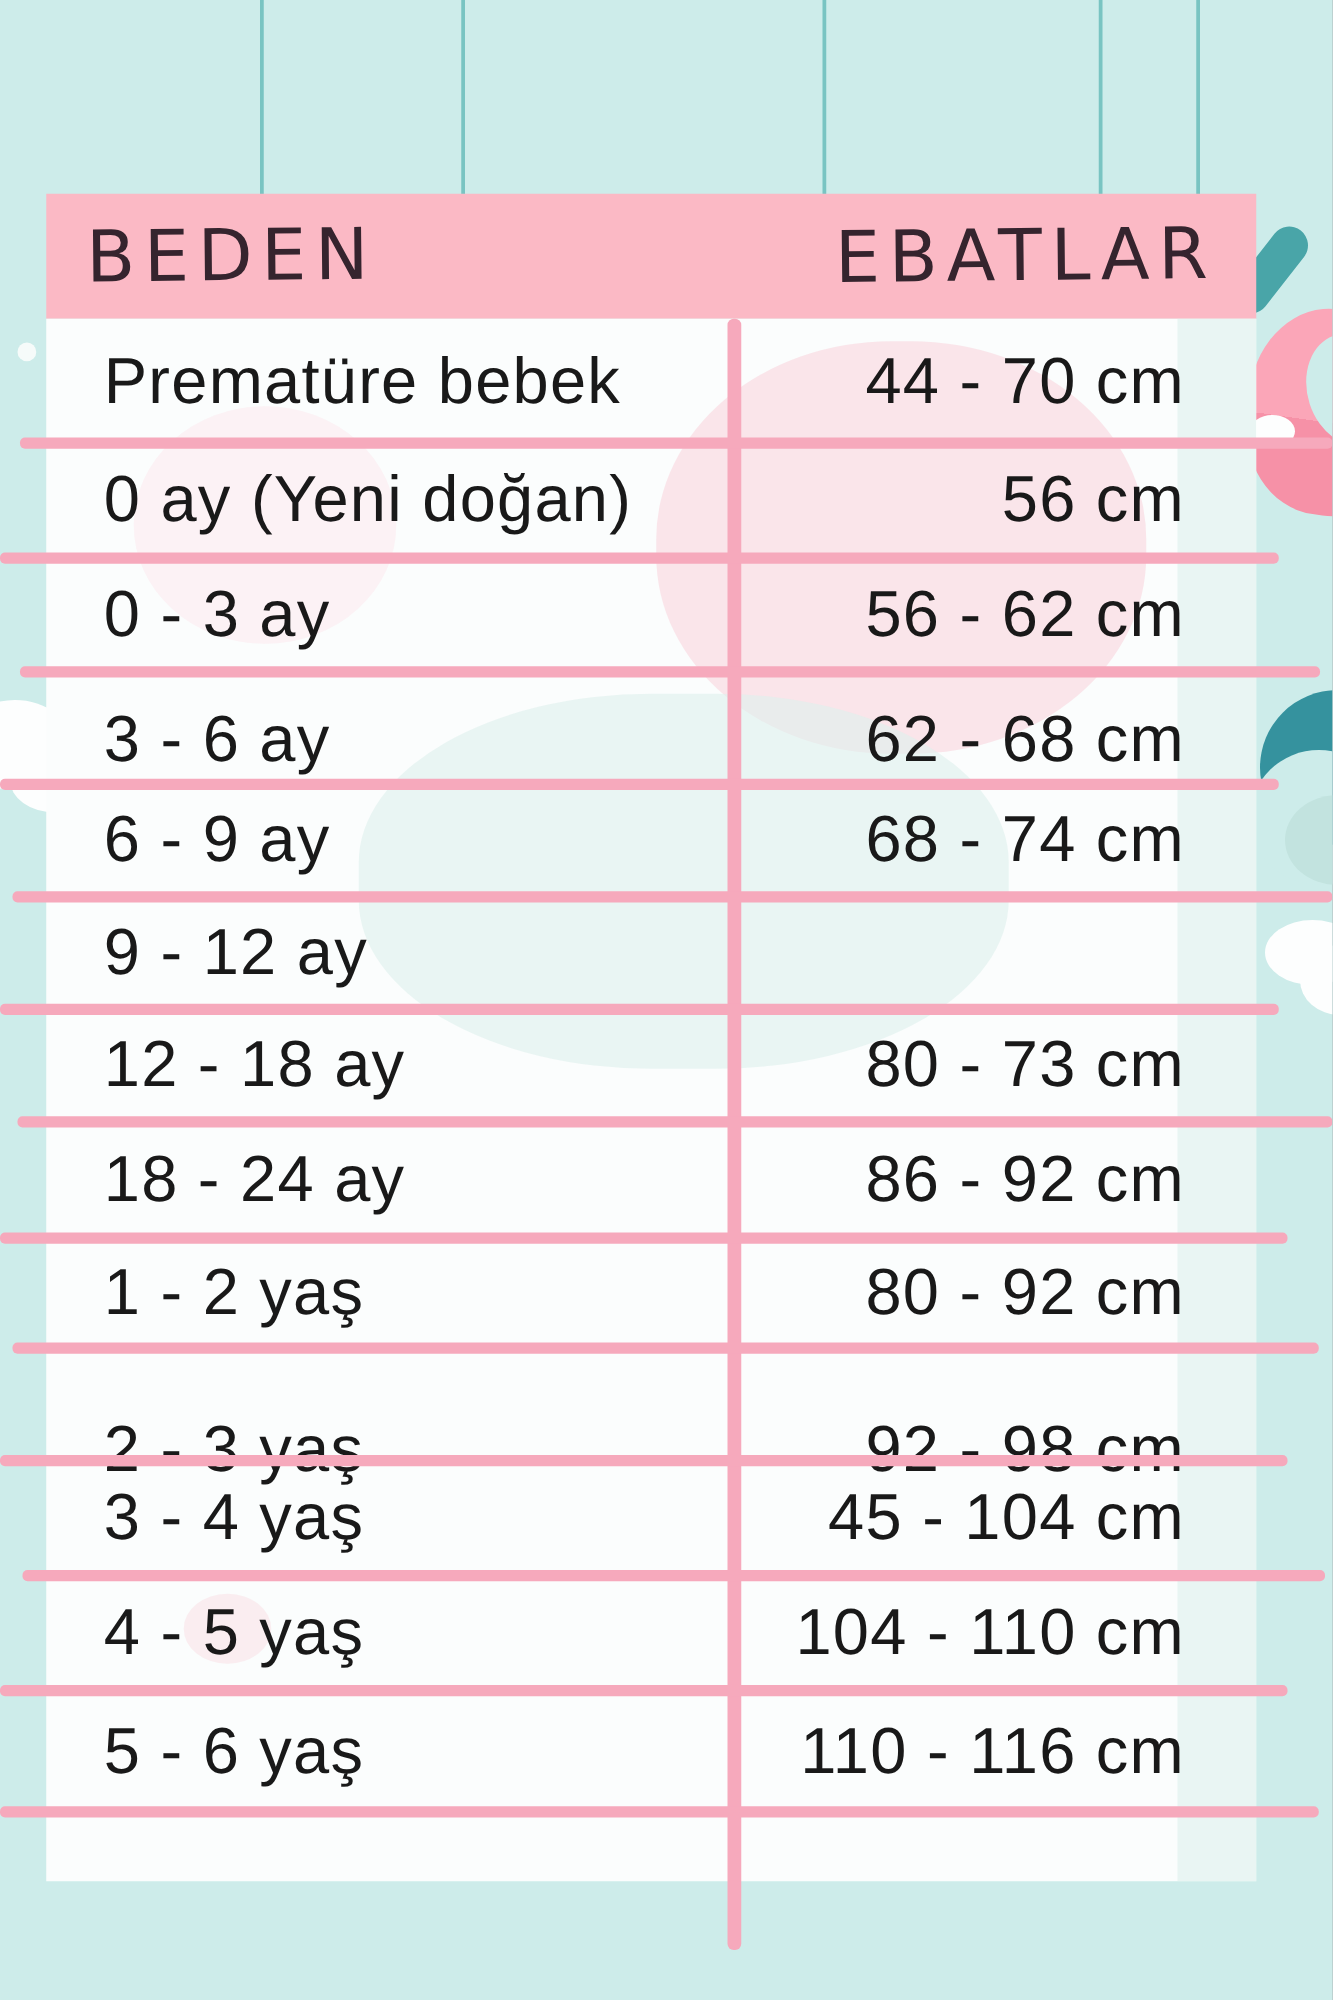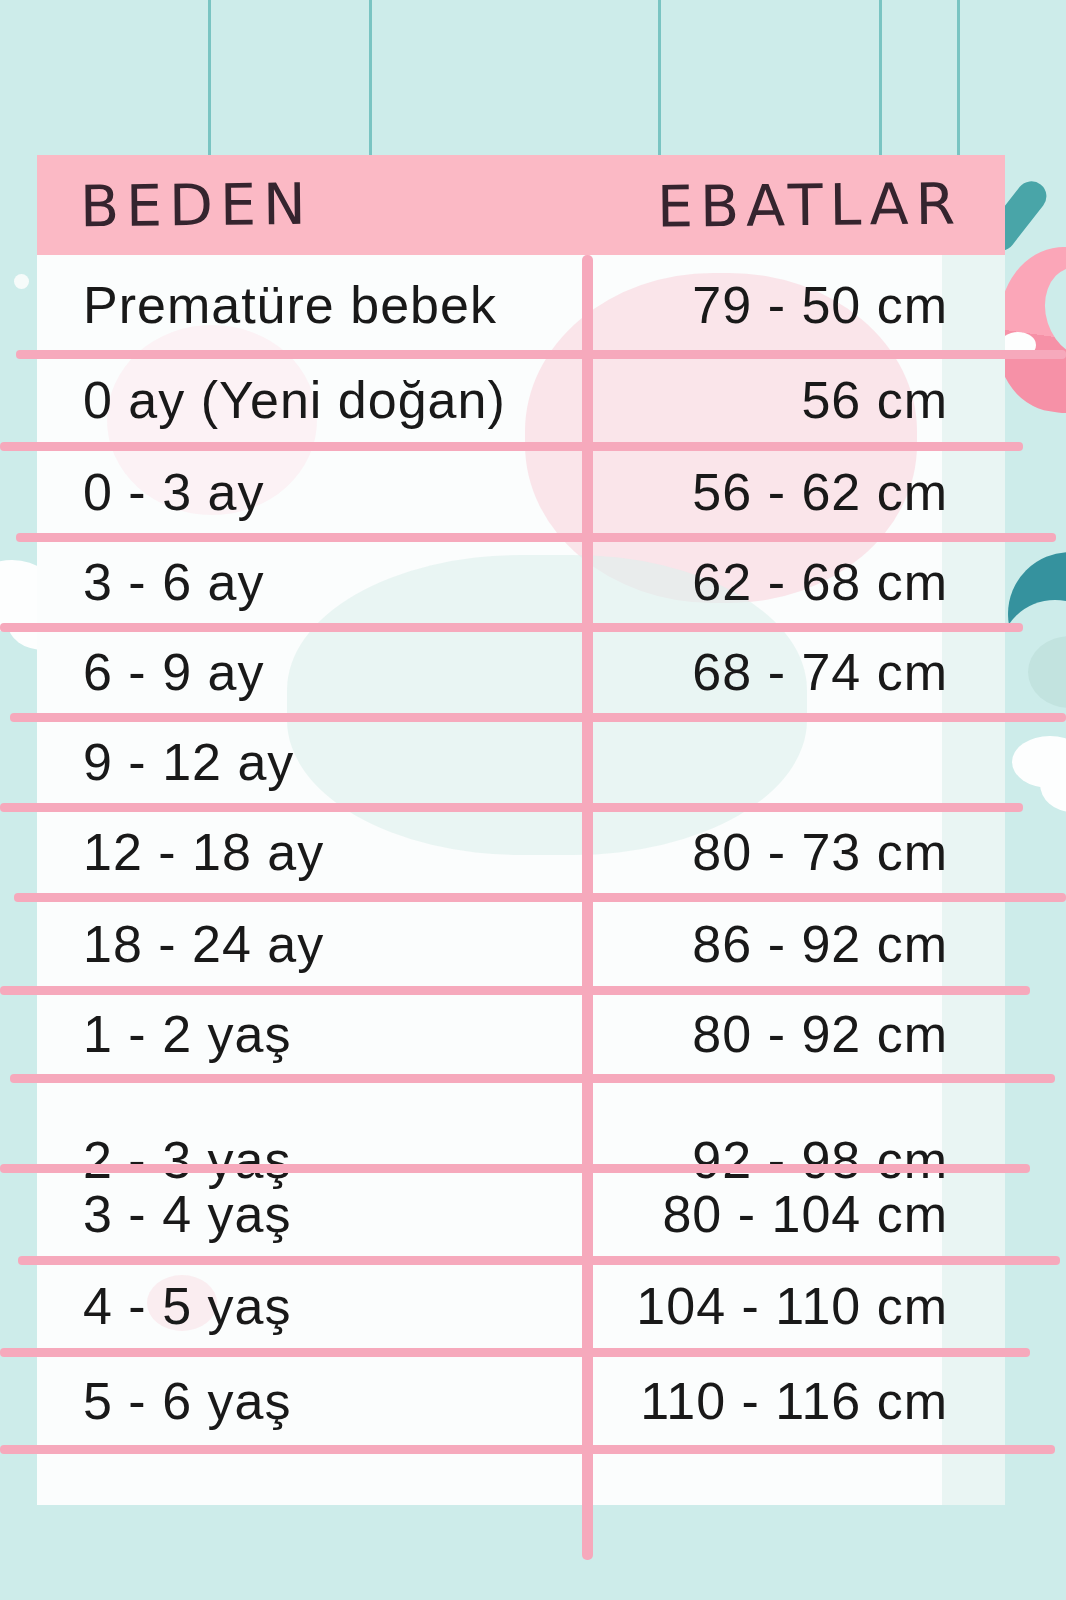--- a/index.html
+++ b/index.html
@@ -24,21 +24,21 @@
   .cloud{background:#fdfefe;border-radius:50%;}
   .cloud-r1{left:1012px;top:736px;width:76px;height:52px;}
   .cloud-r2{left:1040px;top:756px;width:64px;height:56px;}
   .cloud-l1{left:-34px;top:560px;width:92px;height:72px;}
   .cloud-l2{left:8px;top:598px;width:72px;height:52px;}
   .dot-l{left:14px;top:274px;width:15px;height:15px;background:#f6fbfa;border-radius:50%;}
   
   .panel-header{
     position:absolute;left:37px;top:155px;width:968px;height:100px;background:#fbb9c5;z-index:2;
     display:flex;align-items:center;justify-content:space-between;
-    padding:0 43px;box-sizing:border-box;
+    padding:0 32px;box-sizing:border-box;
   }
   .panel-header .col-label{
     font-family:"DejaVu Sans", sans-serif;
     font-size:57px;letter-spacing:7px;color:#35242e;transform:rotate(-0.6deg);
     white-space:nowrap;
   }
   .panel-body{
     position:absolute;left:37px;top:255px;width:968px;height:1250px;background:#fbfdfd;z-index:2;overflow:hidden;
   }
   
@@ -90,31 +90,31 @@
 
   <div class="panel-body">
     <div class="ghost g-pink1"></div>
     <div class="ghost g-pink2"></div>
     <div class="ghost g-mint1"></div>
     <div class="ghost g-mint2"></div>
     <div class="ghost g-pink3"></div>
 
     <div class="row" style="top:0;height:99px">
       <div class="cell cell-size">Prematüre bebek</div>
-      <div class="cell cell-range">79 - 50 cm</div>
+      <div class="cell cell-range">44 - 70 cm</div>
     </div>
     <div class="row" style="top:99px;height:92px">
       <div class="cell cell-size">0 ay (Yeni doğan)</div>
       <div class="cell cell-range">56 cm</div>
     </div>
     <div class="row" style="top:191px;height:91px">
       <div class="cell cell-size">0 - 3 ay</div>
       <div class="cell cell-range">56 - 62 cm</div>
     </div>
-    <div class="row" style="top:282px;height:90px">
+    <div class="row" style="top:292px;height:90px">
       <div class="cell cell-size">3 - 6 ay</div>
       <div class="cell cell-range">62 - 68 cm</div>
     </div>
     <div class="row" style="top:372px;height:90px">
       <div class="cell cell-size">6 - 9 ay</div>
       <div class="cell cell-range">68 - 74 cm</div>
     </div>
     <div class="row" style="top:462px;height:90px">
       <div class="cell cell-size">9 - 12 ay</div>
     </div>
@@ -129,21 +129,21 @@
     <div class="row" style="top:735px;height:88px">
       <div class="cell cell-size">1 - 2 yaş</div>
       <div class="cell cell-range">80 - 92 cm</div>
     </div>
     <div class="row" style="top:860px;height:90px">
       <div class="cell cell-size">2 - 3 yaş</div>
       <div class="cell cell-range">92 - 98 cm</div>
     </div>
     <div class="row" style="top:913px;height:92px">
       <div class="cell cell-size">3 - 4 yaş</div>
-      <div class="cell cell-range">80 - 104 cm</div>
+      <div class="cell cell-range">45 - 104 cm</div>
     </div>
     <div class="row" style="top:1005px;height:92px">
       <div class="cell cell-size">4 - 5 yaş</div>
       <div class="cell cell-range">104 - 110 cm</div>
     </div>
     <div class="row" style="top:1097px;height:97px">
       <div class="cell cell-size">5 - 6 yaş</div>
       <div class="cell cell-range">110 - 116 cm</div>
     </div>
     <div class="row" style="top:1194px;height:56px"></div>

